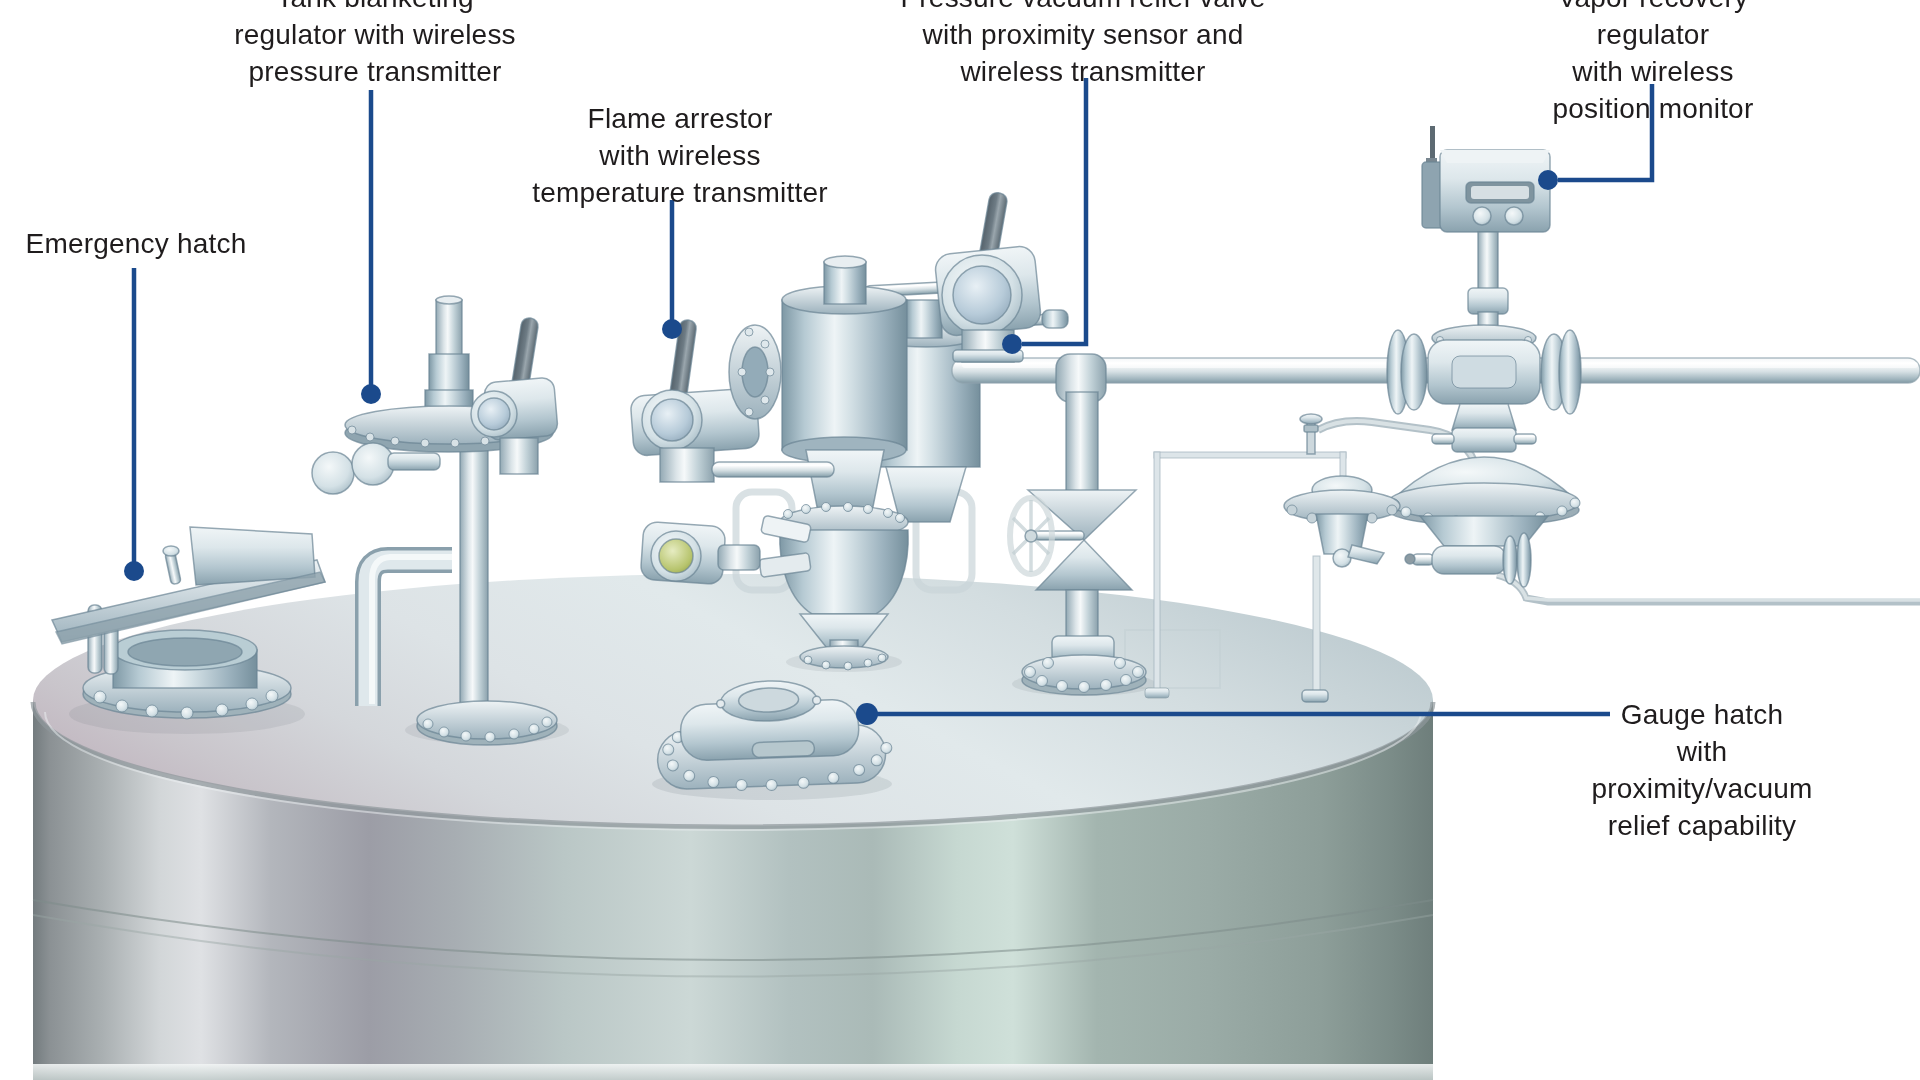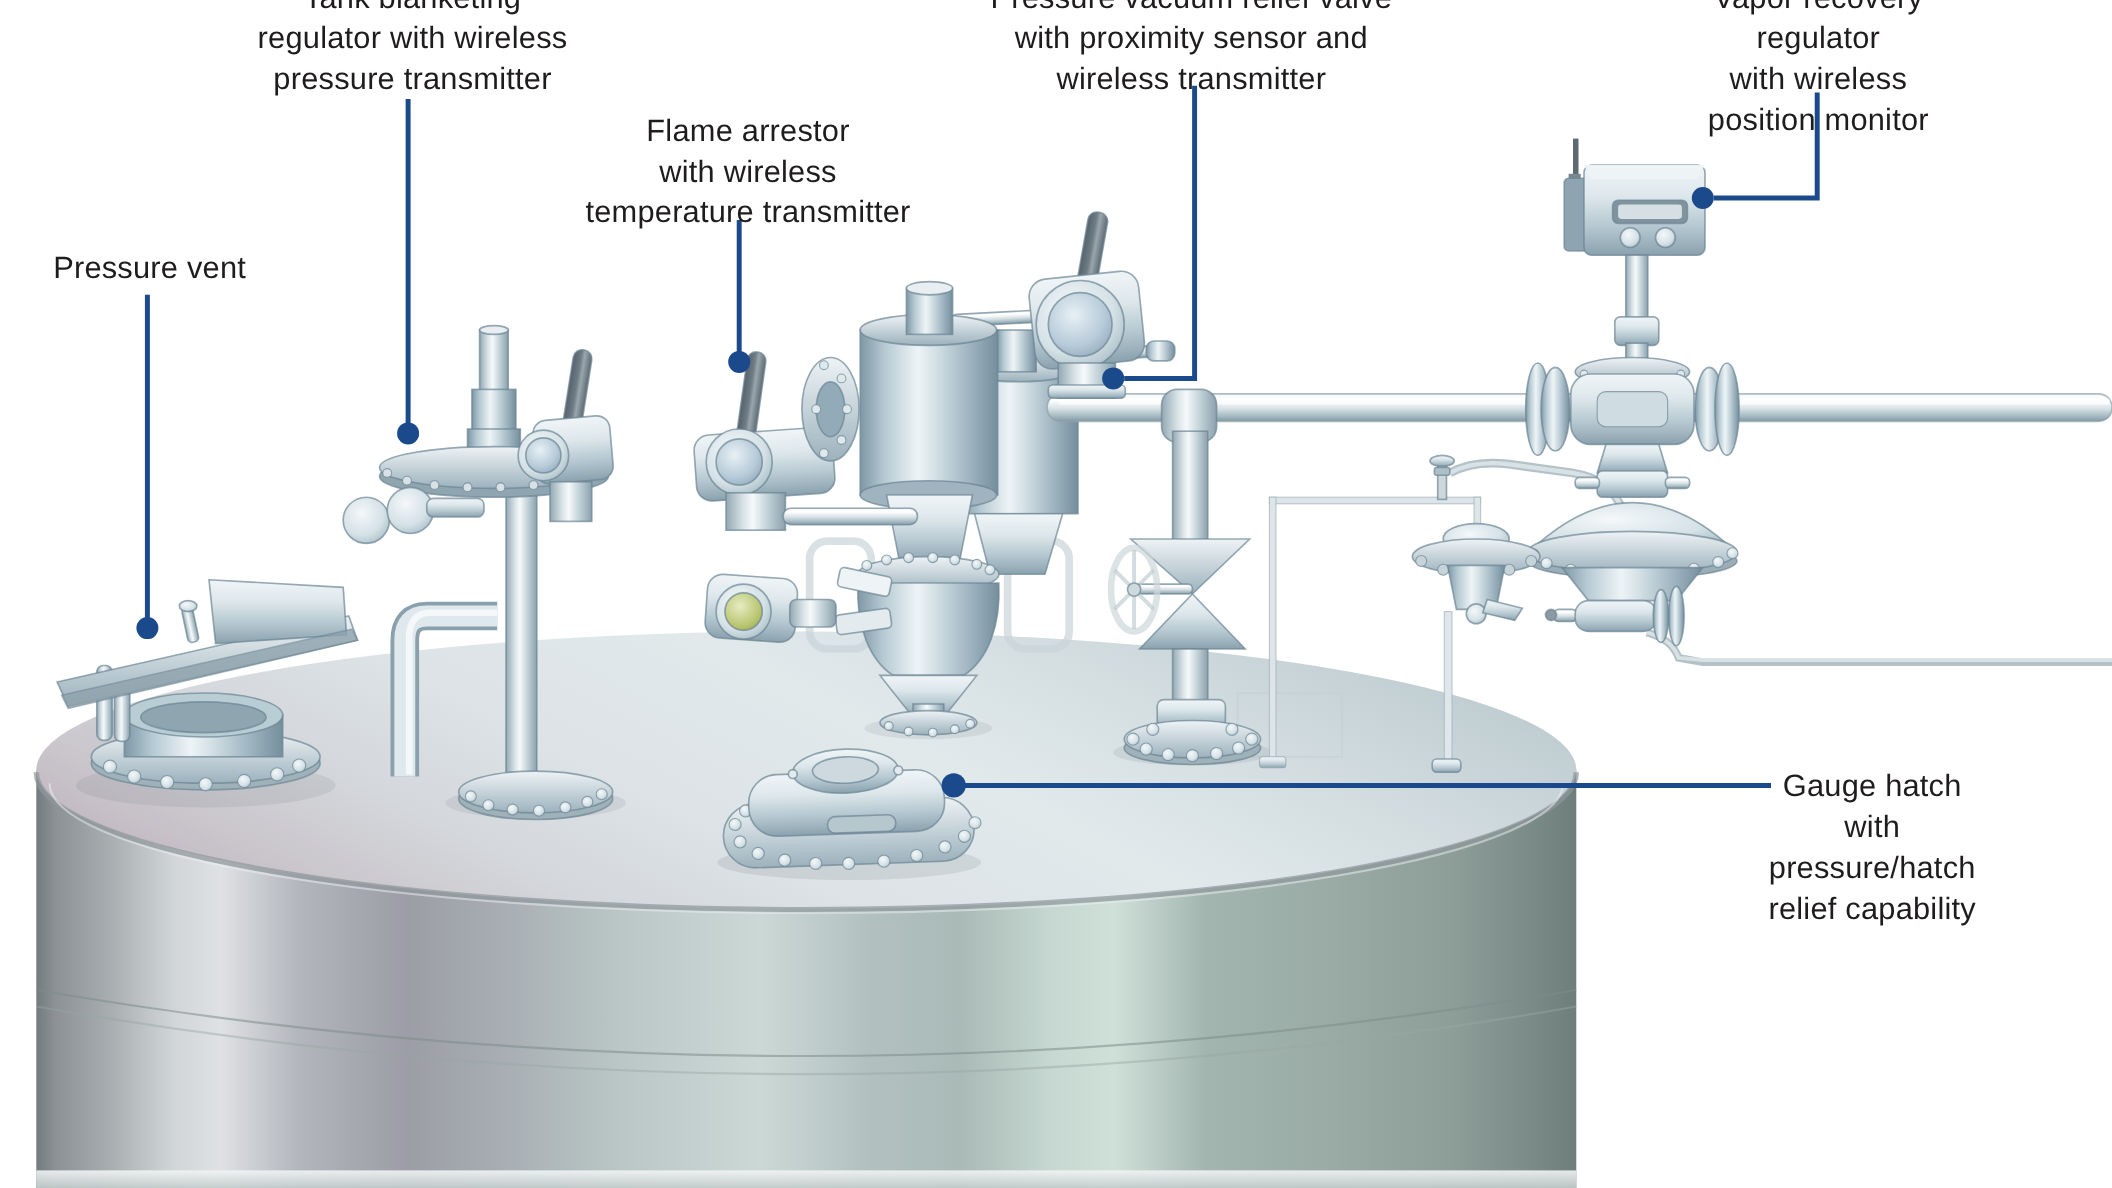--- a/index.html
+++ b/index.html
@@ -426,18 +426,18 @@
 pressure transmitter</div>
 <div class="label" style="left:680px;top:100px;">Flame arrestor
 with wireless
 temperature transmitter</div>
 <div class="label" style="left:1083px;top:-21px;">Pressure vacuum relief valve
 with proximity sensor and
 wireless transmitter</div>
 <div class="label" style="left:1653px;top:-21px;">Vapor recovery regulator
 with wireless
 position monitor</div>
-<div class="label" style="left:136px;top:225px;">Pressure vent</div>
+<div class="label" style="left:136px;top:225px;">Emergency hatch</div>
 <div class="label" style="left:1702px;top:696px;">Gauge hatch
-with pressure/hatch
+with proximity/vacuum
 relief capability</div>
 
 </div>
 
 </body></html>

